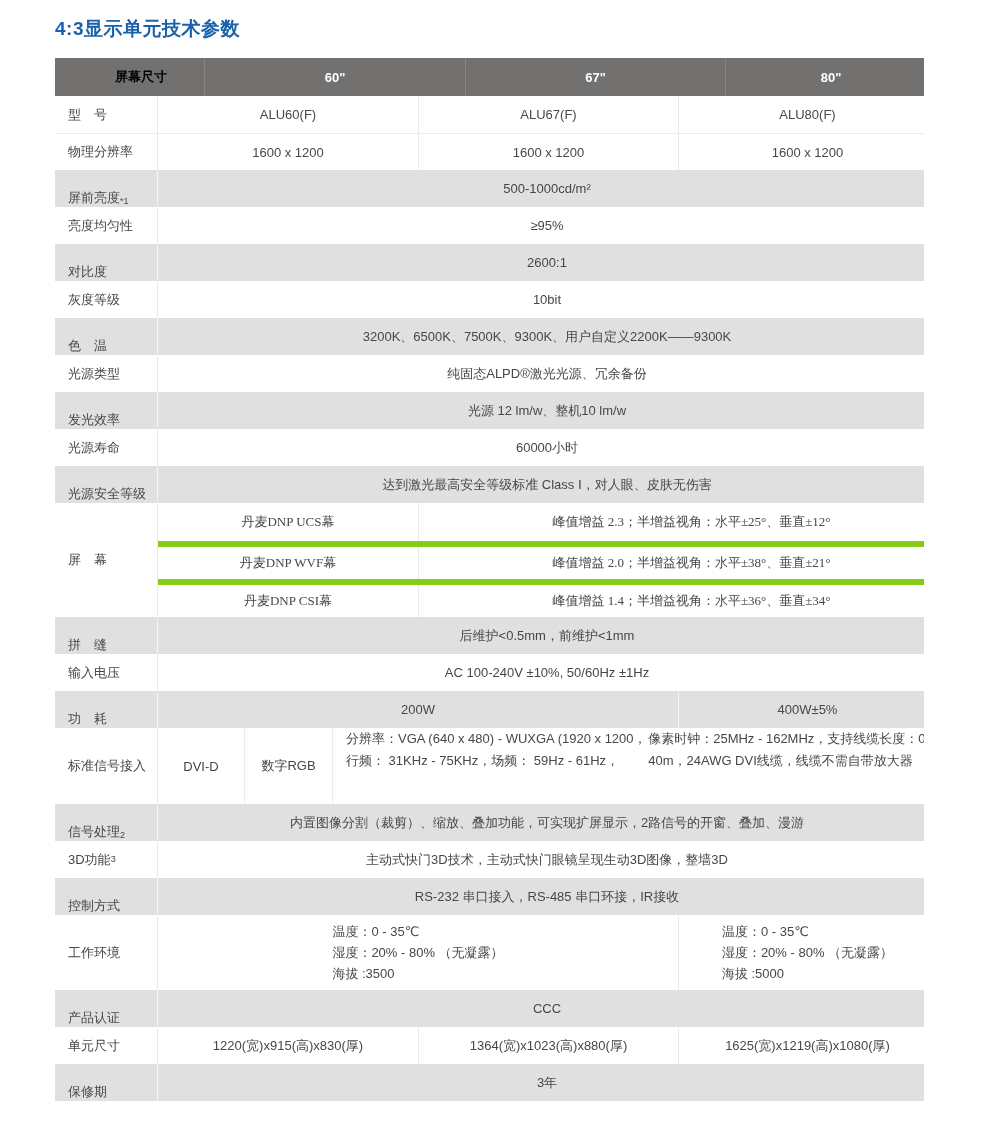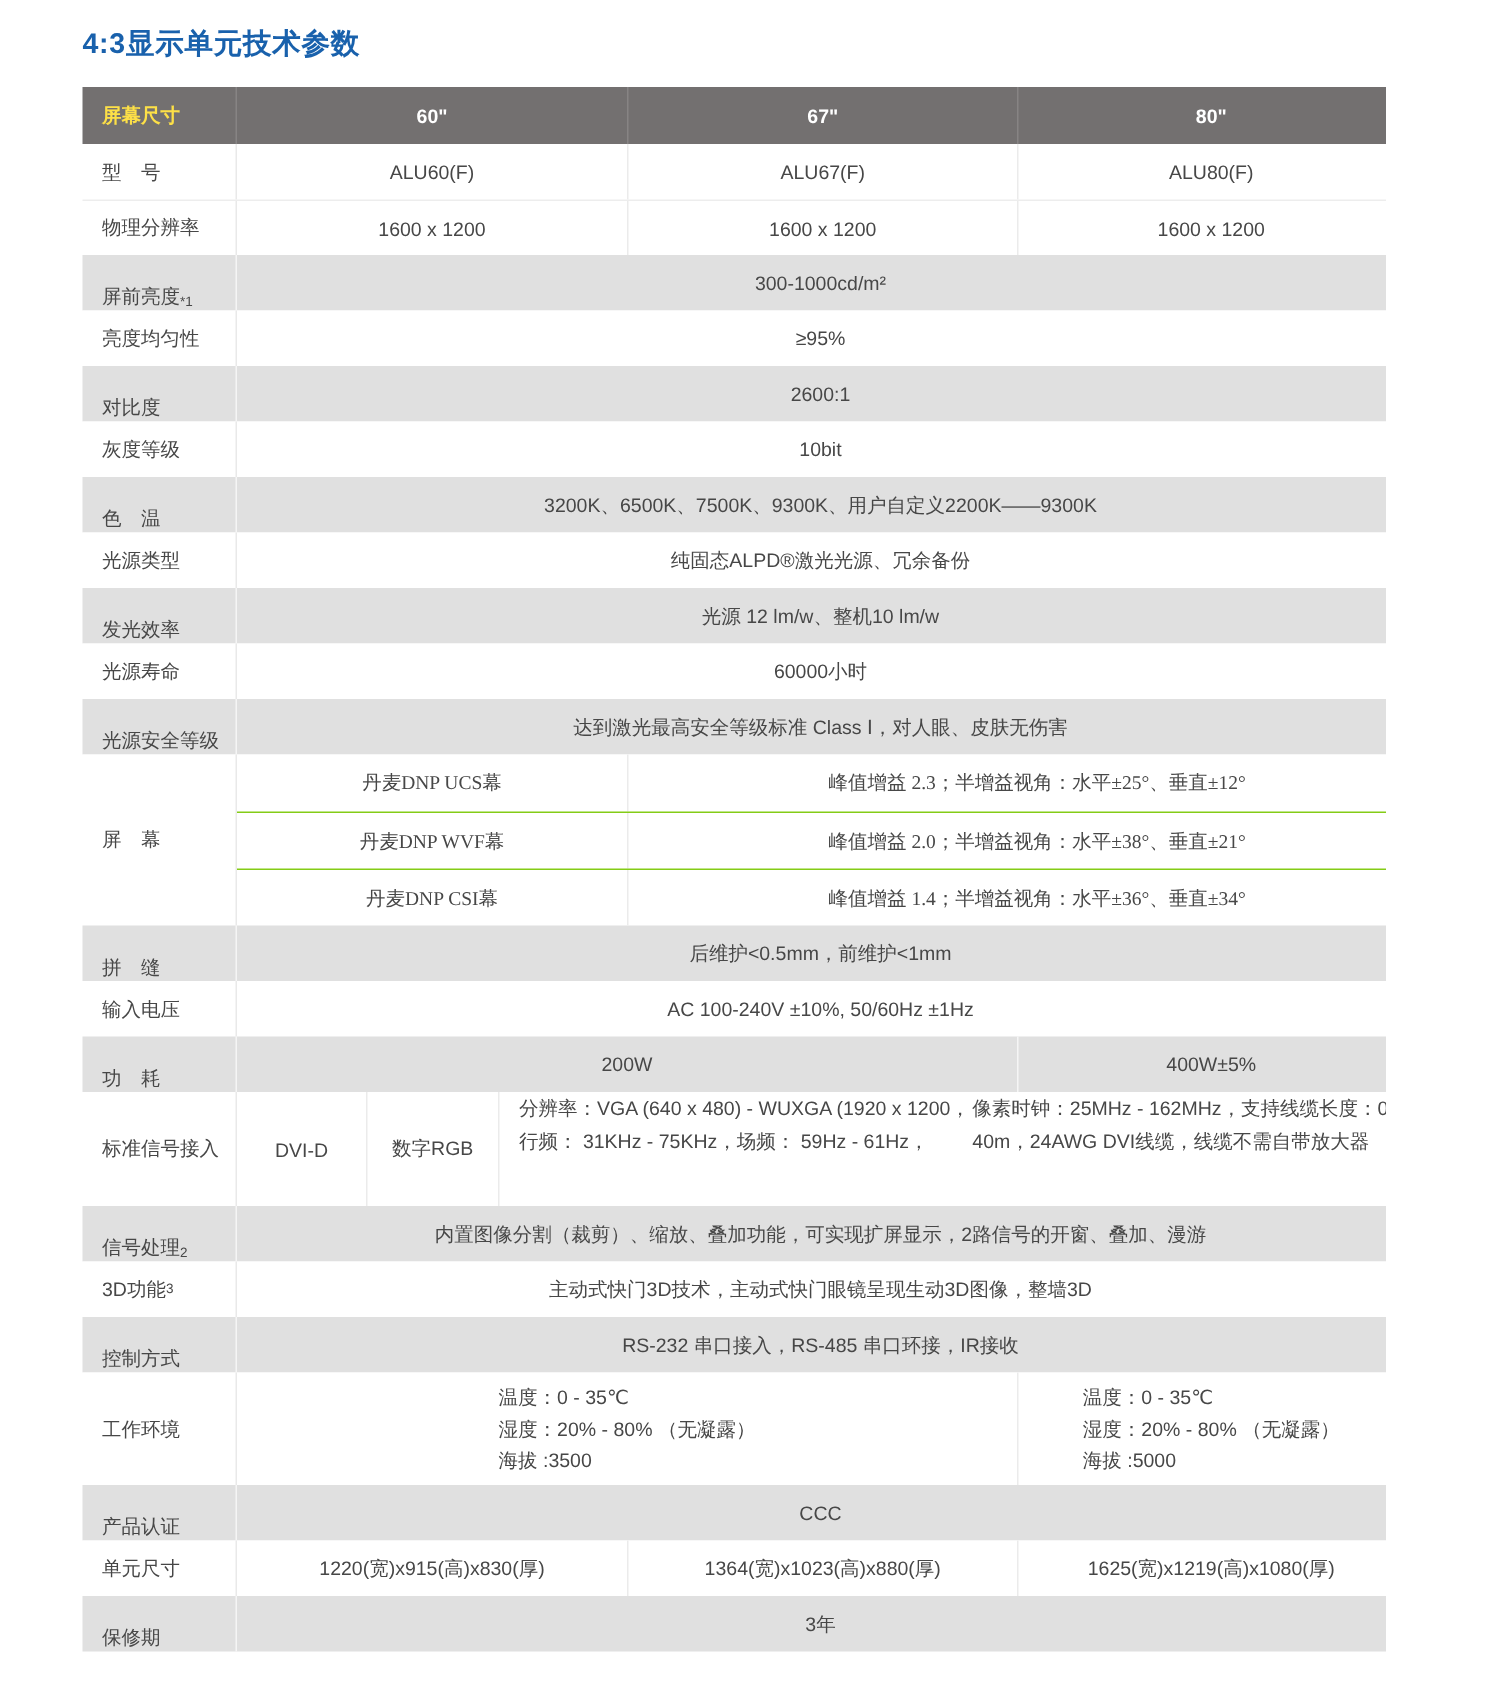--- a/index.html
+++ b/index.html
@@ -11,41 +11,41 @@
 
   .spec-table { position:absolute; left:55px; top:58px; width:881px; font-size:13px; }
 
   .row { display:flex; align-items:stretch; min-height:37px; background:#ffffff; }
   .row.gray { background:#e0e0e0; }
   .row.header { background:#737070; color:#ffffff; font-weight:bold; min-height:38px; }
 
   .label { flex:0 0 103px; display:flex; align-items:center; padding-left:13px;
            border-right:1px solid #e9e9e9; }
   .row.gray .label { border-right-color:#f5f5f5;align-items:flex-end; }
-  .row.header .label { border-right-color:#878484; color:#fde047; }
+  .row.header .label { border-right-color:#878484; color:#000000;margin-left:47px; }
 
   .cell { display:flex; align-items:center; justify-content:center; text-align:center; }
   .c1 { flex:0 0 260px; }
   .c2 { flex:0 0 260px; }
   .c3 { flex:1 1 auto; }
   .span-all { flex:1 1 auto; }
   .c12 { flex:0 0 520px; }
 
   .vl { border-left:1px solid #ebebeb; }
   .row.gray .vl { border-left-color:#f5f5f5; }
   .row.header .vl { border-left-color:#878484; }
 
   .bt { border-top:1px solid #ededed; }
 
   sup { font-size:9px; vertical-align:top; position:relative; top:-1px; }
 
   
   .sub-col { flex:1 1 auto; display:flex; flex-direction:column; }
   .sub-row { display:flex; min-height:38px;font-family:Liberation Serif, serif; }
-  .sub-row + .sub-row { border-top:1px solid #84cc16; }
+  .sub-row + .sub-row { border-top:6px solid #84cc16; }
   .sub-name { flex:0 0 260px; display:flex; align-items:center; justify-content:center; }
   .sub-spec { flex:1 1 auto; display:flex; align-items:center; justify-content:center;
               border-left:1px solid #ebebeb;padding-left:28px; }
 
   
   .row.tall { min-height:76px; }
   .sig-a { flex:0 0 86px; }
   .sig-b { flex:0 0 88px; }
   .sig-text { flex:1 1 auto; display:flex; flex-direction:row; justify-content:center;
               text-align:left; padding-left:13px; line-height:22px; }
@@ -82,21 +82,21 @@
       <div class="cell c1">1600 x 1200</div>
       <div class="cell c2 vl">1600 x 1200</div>
       <div class="cell c3 vl">1600 x 1200</div>
     </div>
 
     <div class="row gray">
       <div class="label">
           <span>屏前亮度</span>
           <sup>*1</sup>
         </div>
-      <div class="cell span-all">300-1000cd/m²</div>
+      <div class="cell span-all">500-1000cd/m²</div>
     </div>
 
     <div class="row">
       <div class="label">亮度均匀性</div>
       <div class="cell span-all">≥95%</div>
     </div>
 
     <div class="row gray">
       <div class="label">对比度</div>
       <div class="cell span-all">2600:1</div>

